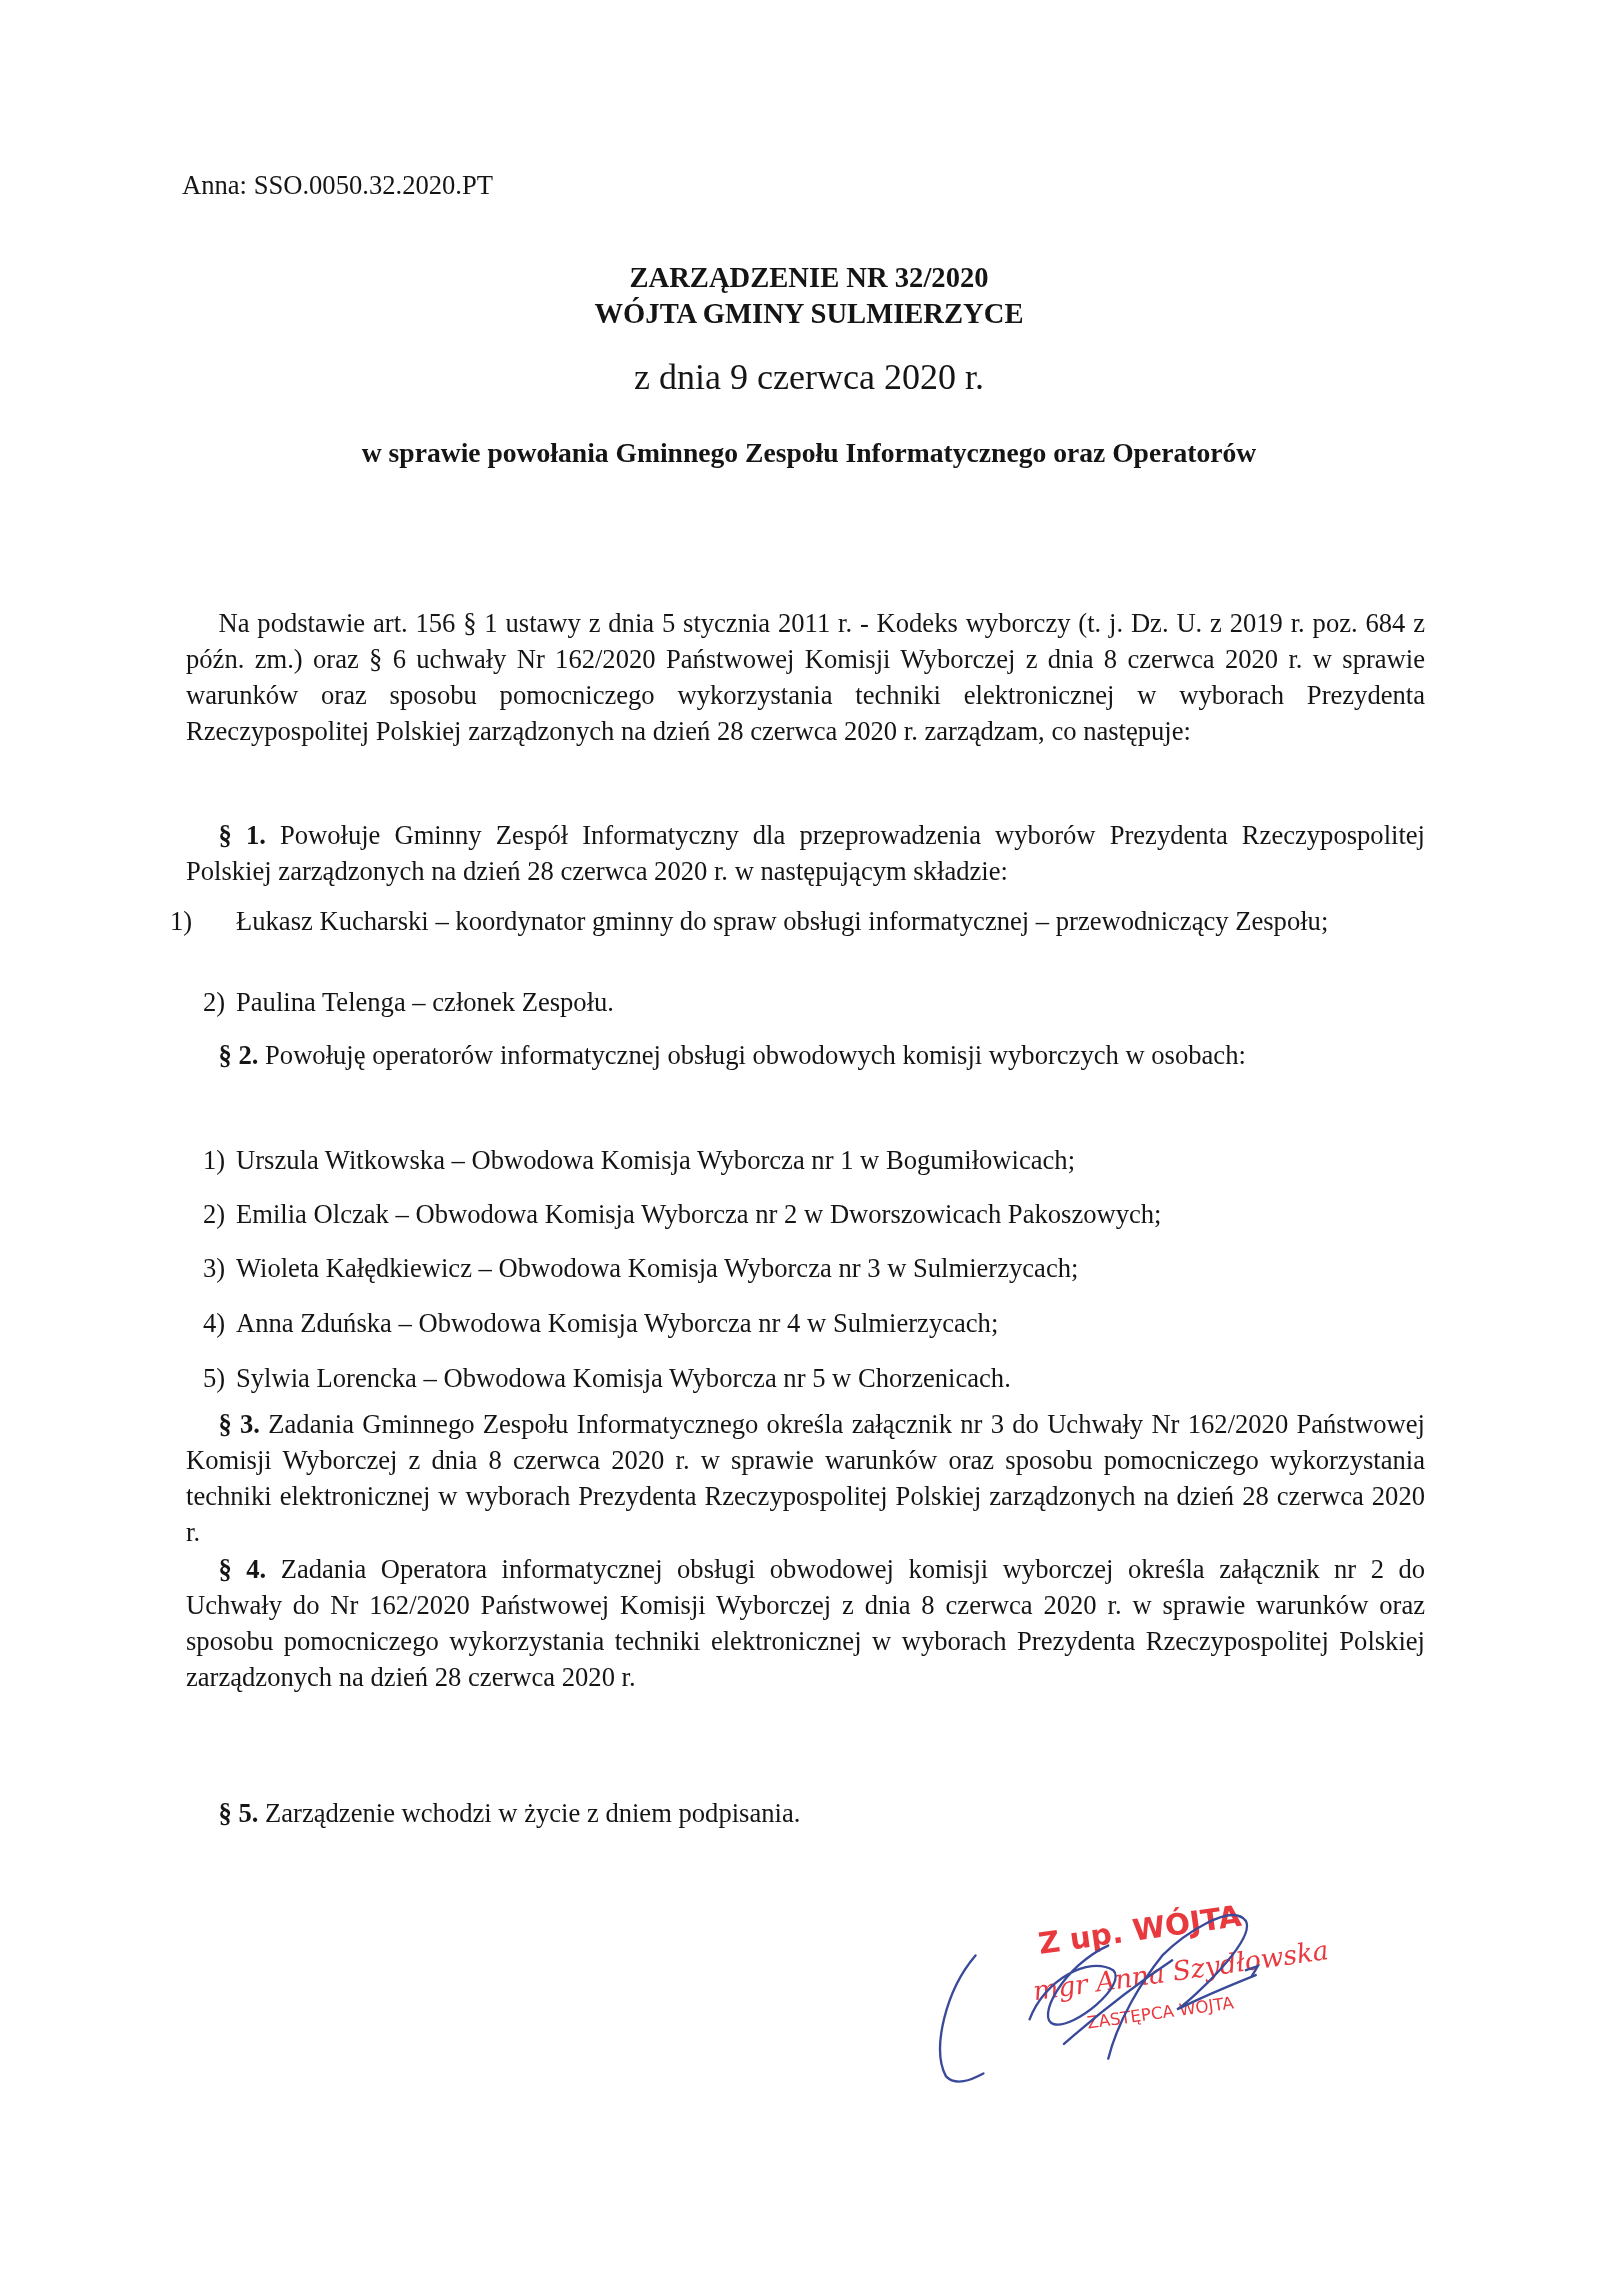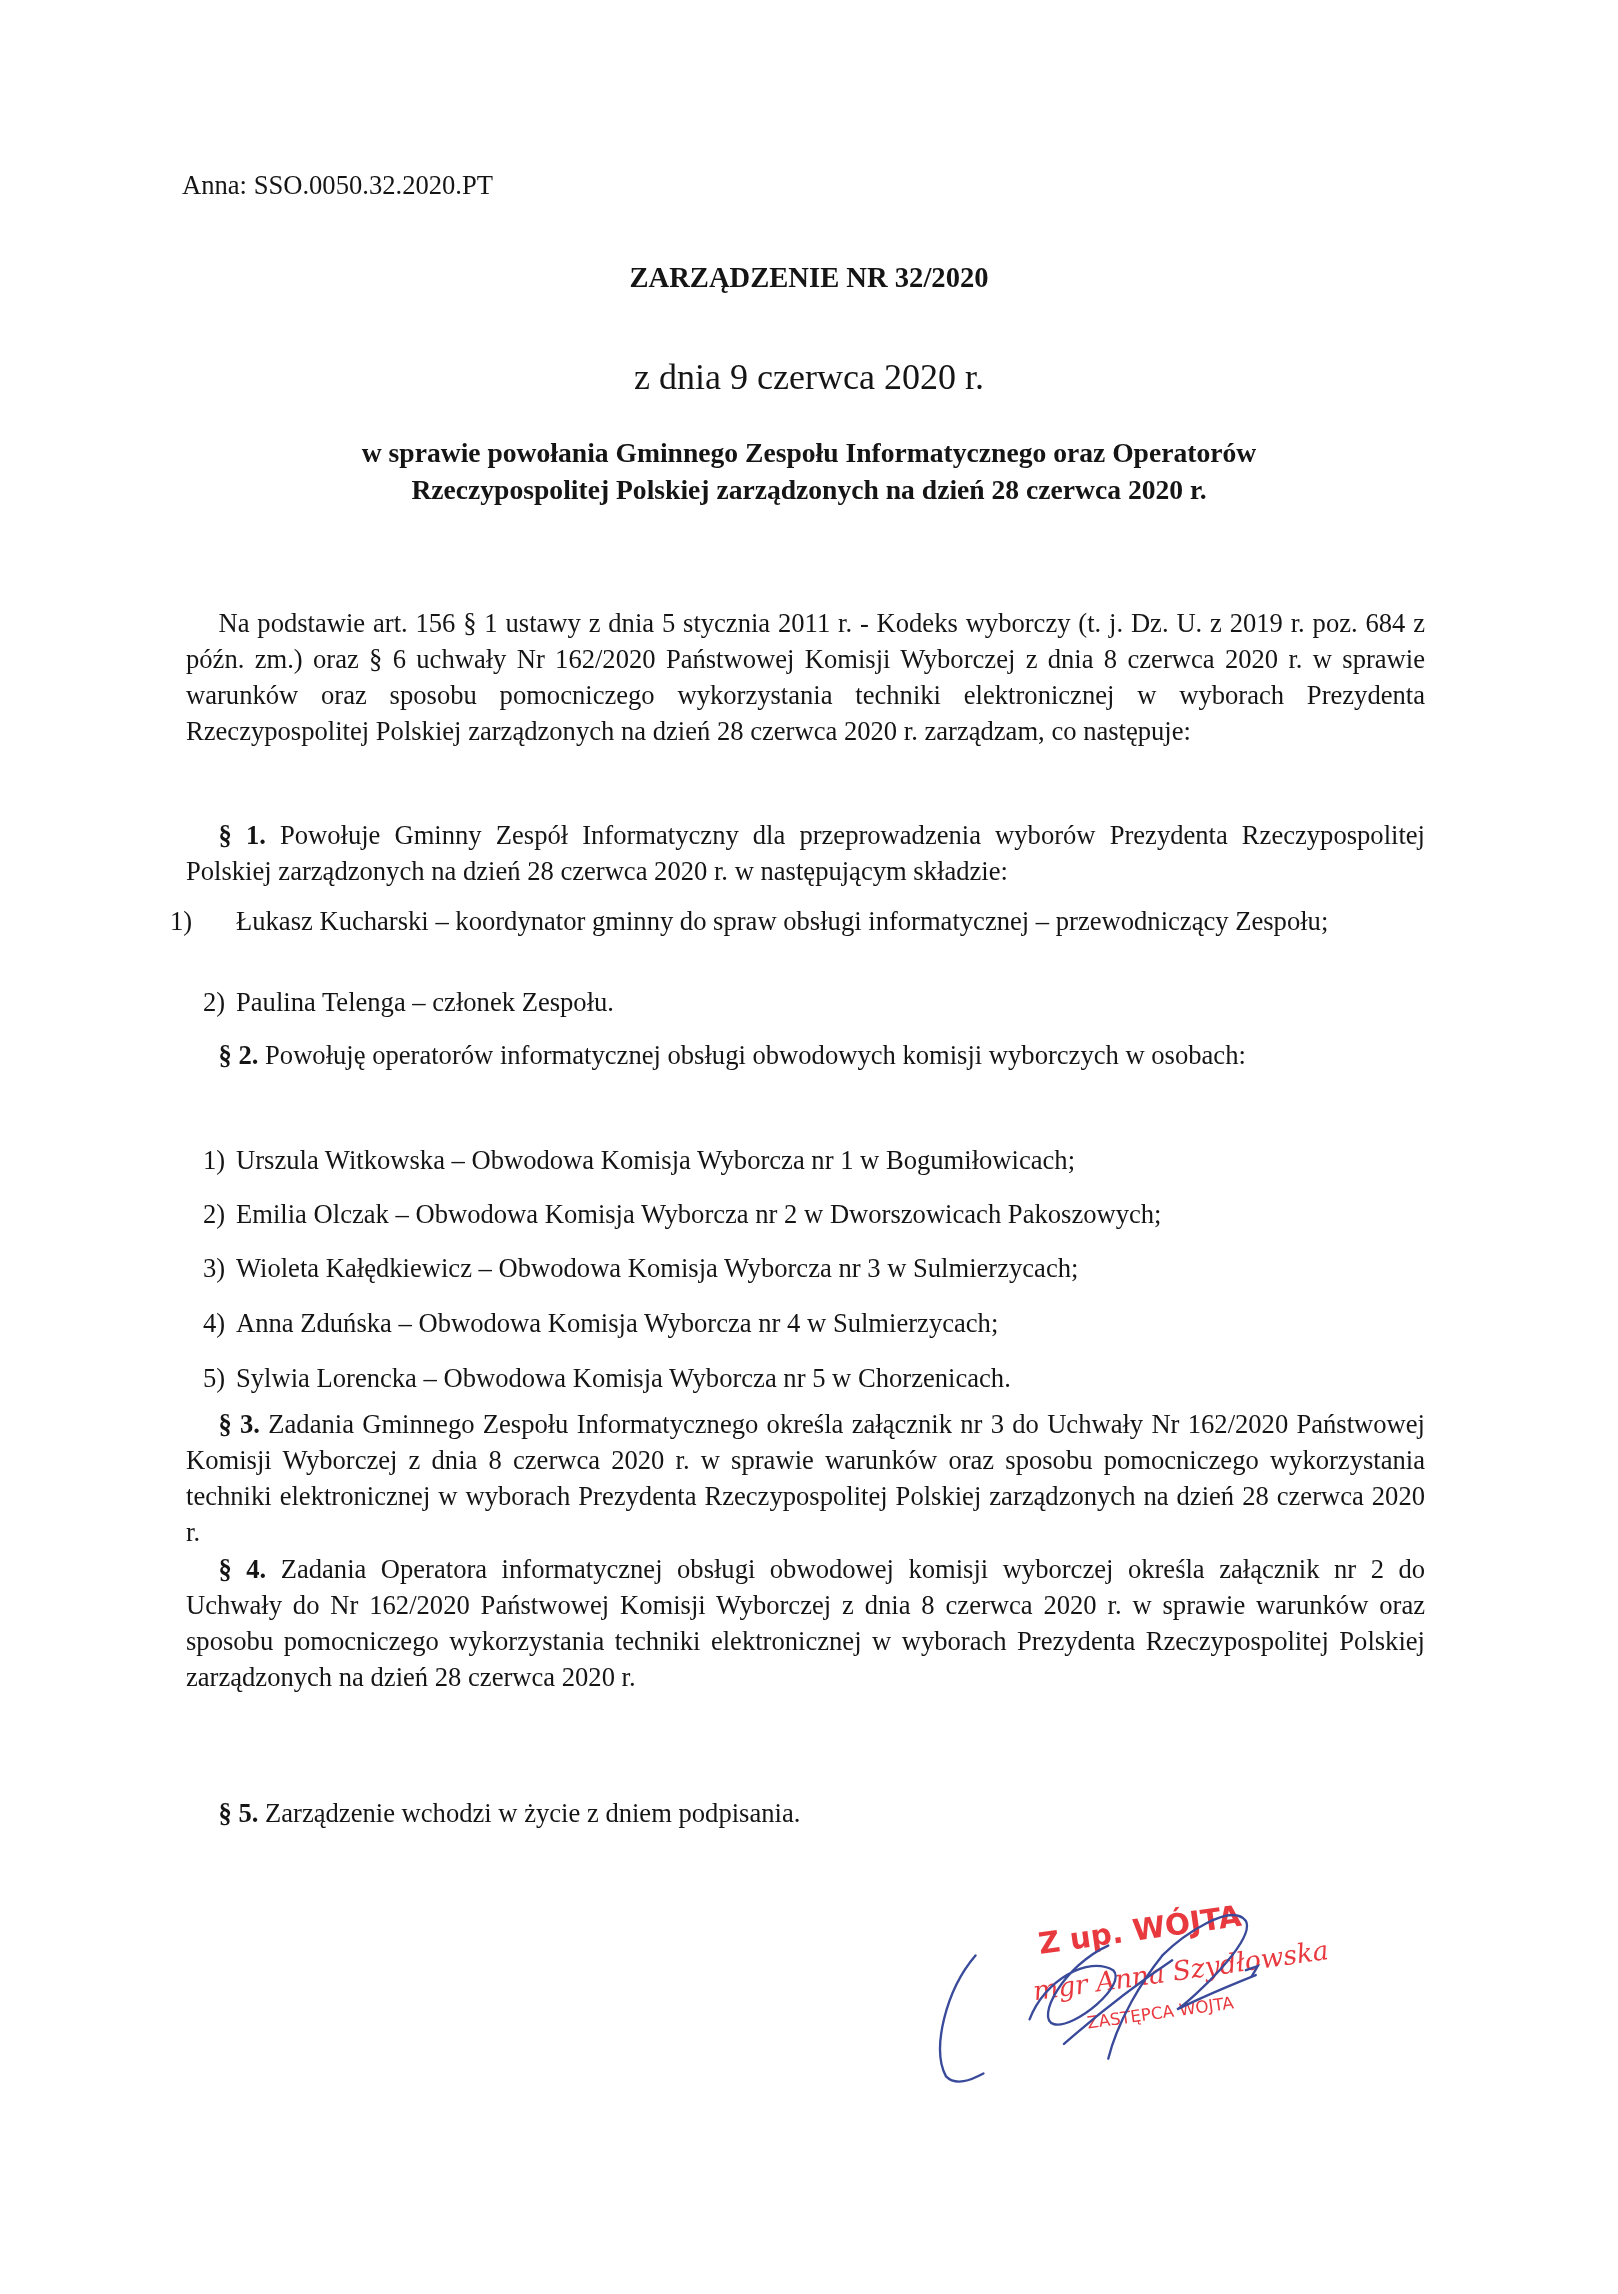--- a/index.html
+++ b/index.html
@@ -20,27 +20,27 @@
   .li.hang { padding-left:33px; text-indent:-33px; width:1189px; }
   .stamp { left:916px; top:1862px; width:414px; height:236px; }
 </style>
 </head>
 <body>
 
 <div class="abs znak">Anna: SSO.0050.32.2020.PT</div>
 
 <div class="abs center-block title">
   <div>ZARZĄDZENIE NR 32/2020</div>
+  <div>WÓJTA GMINY SULMIERZYCE</div>
 </div>
 
 <div class="abs center-block date">z dnia 9 czerwca 2020 r.</div>
 
 <div class="abs center-block subject">
   <div>w sprawie powołania Gminnego Zespołu Informatycznego oraz Operatorów</div>
-  <div>Rzeczypospolitej Polskiej zarządzonych na dzień 28 czerwca 2020 r.</div>
 </div>
 
 <div class="abs body" style="top:605px;">
   <p class="indent">Na podstawie art. 156 § 1 ustawy z dnia 5 stycznia 2011 r. - Kodeks wyborczy (t. j. Dz. U. z 2019 r. poz. 684 z późn. zm.) oraz § 6 uchwały Nr 162/2020 Państwowej Komisji Wyborczej z dnia 8 czerwca 2020 r. w sprawie warunków oraz sposobu pomocniczego wykorzystania techniki elektronicznej w wyborach Prezydenta Rzeczypospolitej Polskiej zarządzonych na dzień 28 czerwca 2020 r. zarządzam, co następuje:</p>
 </div>
 
 <div class="abs body" style="top:817px;">
   <p class="indent"><span class="sec">§ 1.</span> <span>Powołuje Gminny Zespół Informatyczny dla przeprowadzenia wyborów Prezydenta Rzeczypospolitej Polskiej zarządzonych na dzień 28 czerwca 2020 r. w następującym składzie:</span></p>
 </div>
 <div class="li hang" style="top:903px;">

